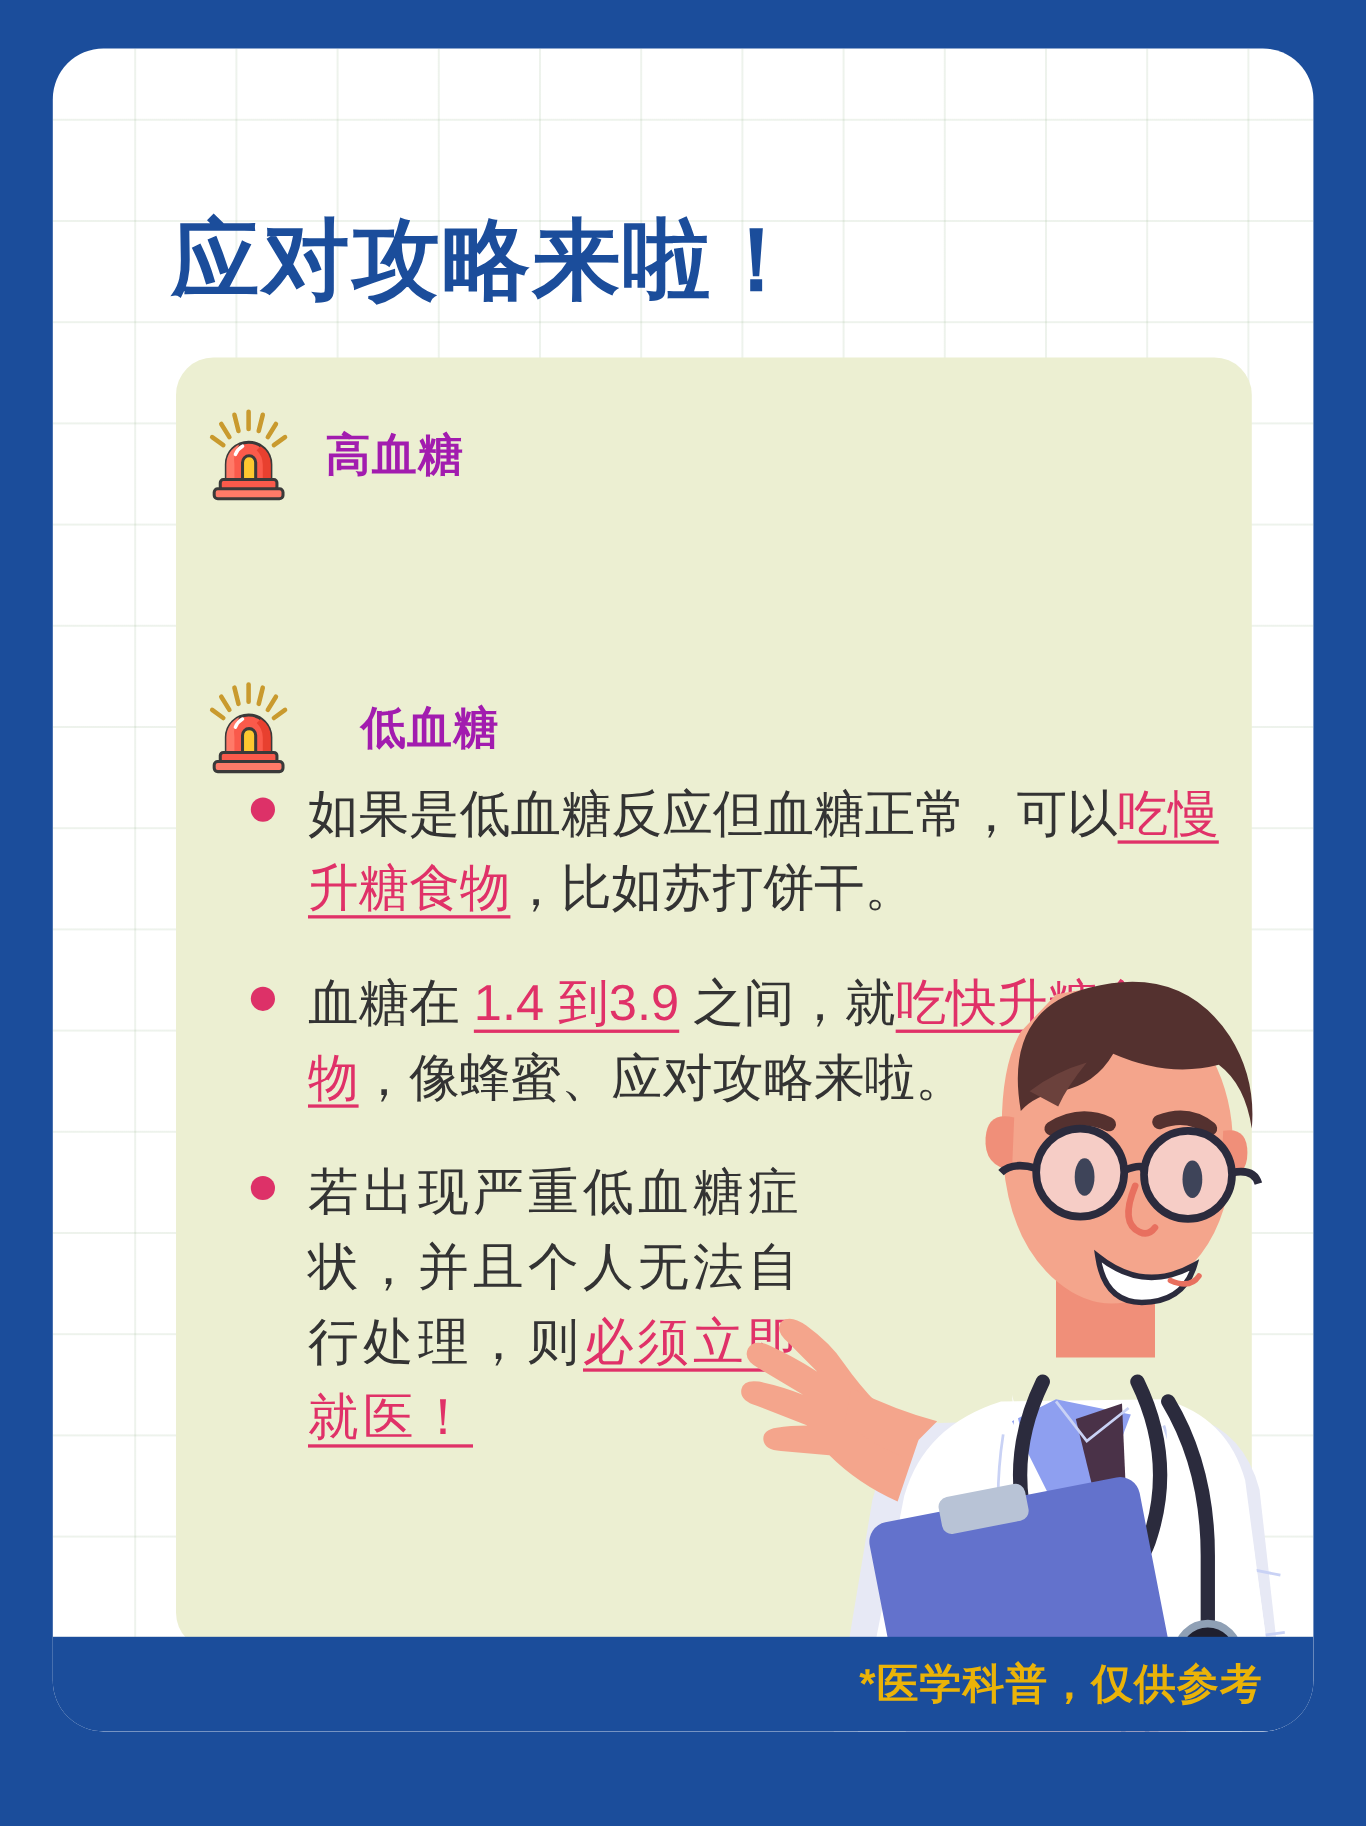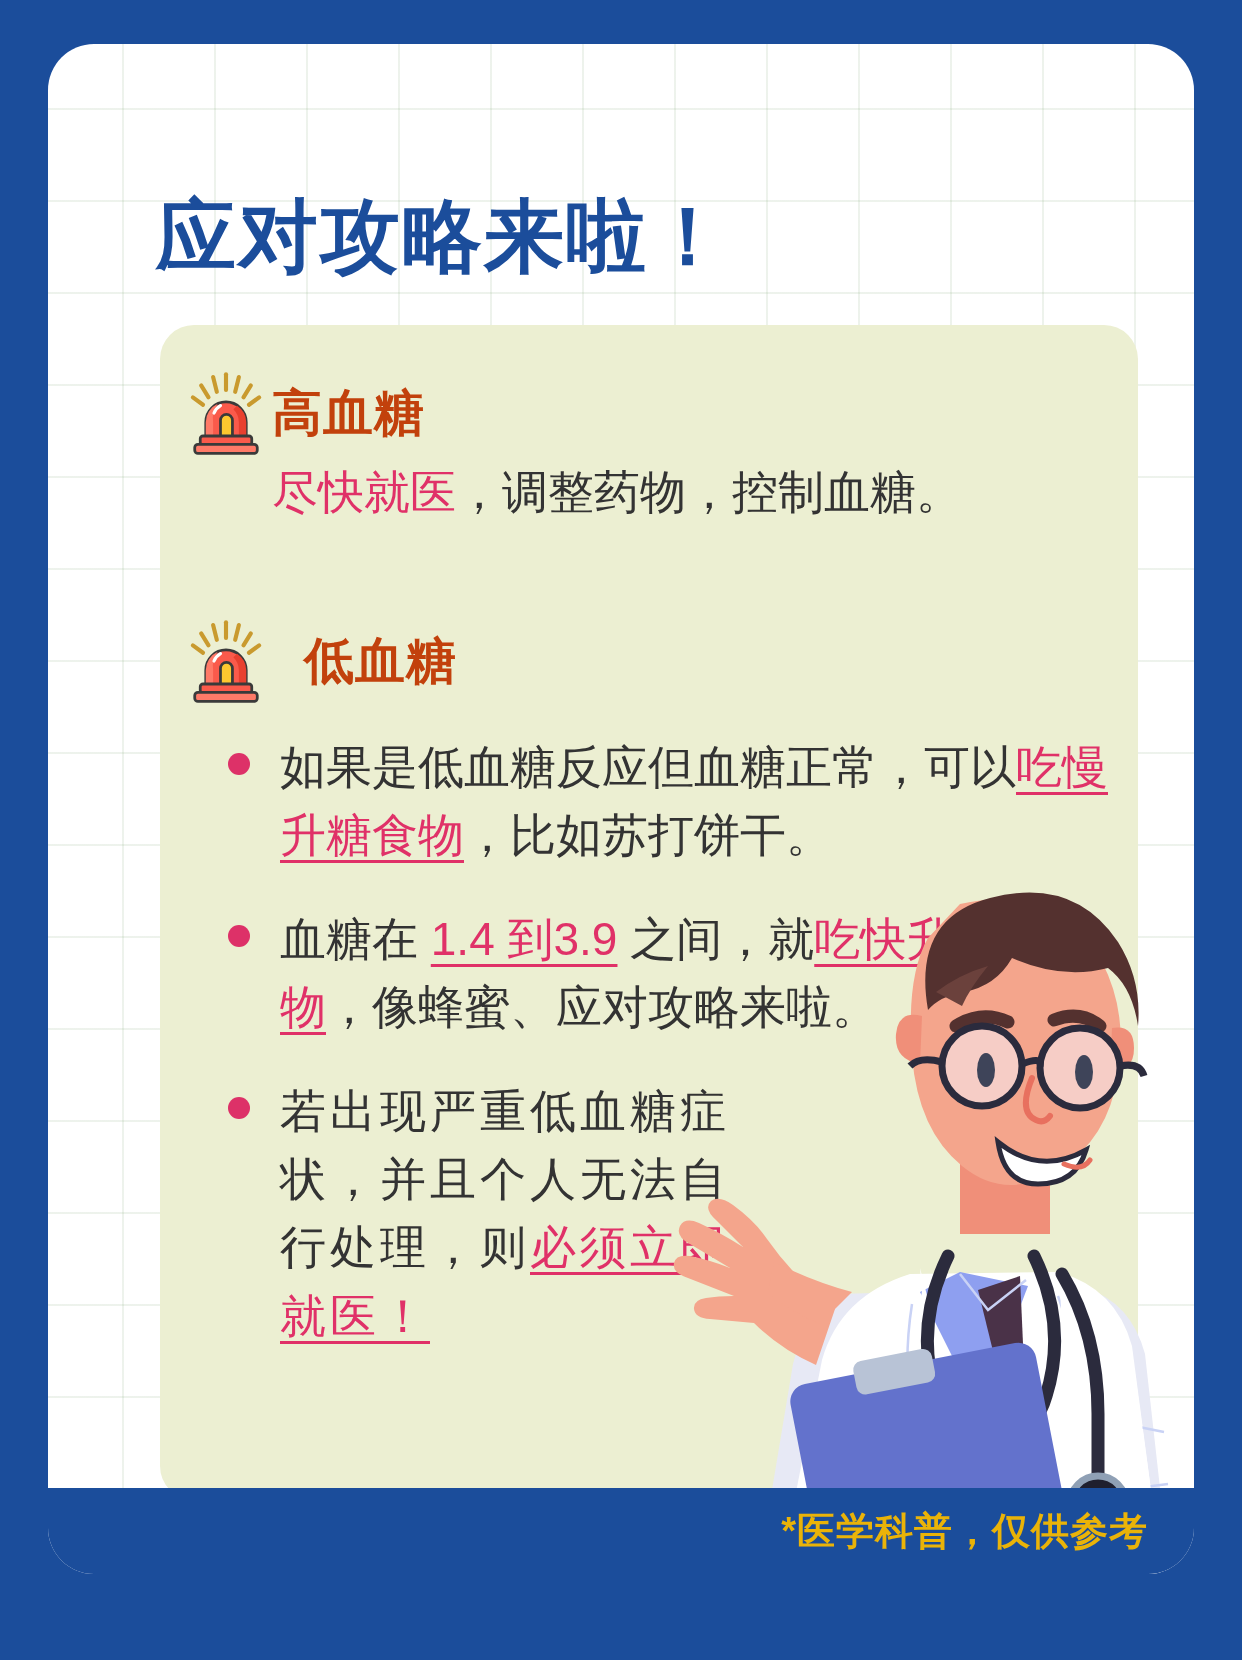--- a/index.html
+++ b/index.html
@@ -58,42 +58,42 @@
   }
 
   
   .sec { position:absolute; display:flex; align-items:center; }
   .sec-1 { left:20px; top:42px; }
   .sec-2 { left:20px; top:290px;gap:32px; }
 
   .siren { width:92px; height:92px; flex:0 0 92px; }
 
   .sec-title {
-    font-size:50px;
+    font-size:41px;
     font-weight:bold;
-    color:#c2410c;
-    margin-left:0;
+    color:#a21caf;
+    margin-left:24px;
     letter-spacing:1px;
     white-space:nowrap;
   }
 
   
   .para {
     position:absolute;
     left:112px; top:135px;
     width:840px;
     font-size:46px;
     line-height:1.42;
     color:#333333;
     letter-spacing:0px;
   }
 
   .bullets {
     position:absolute;
-    left:62px; top:408px;
+    left:62px; top:380px;
     width:900px;
   }
   .bullet {
     position:relative;
     padding-left:58px;
     margin-bottom:36px;
     font-size:46px;
     line-height:1.48;
     color:#333333;
   }
@@ -164,23 +164,20 @@
             <path d="M62 42 a22 22 0 0 1 10 18 V76 h-8 V60 a20 20 0 0 0 -6 -14 Z" fill="#e8402f"></path>
             <path d="M44 76 V58 a6.5 6.5 0 0 1 13 0 V76 Z" fill="#fdc82f" stroke="#3a3a3a" stroke-width="3"></path>
             <path d="M37 50 a16 16 0 0 1 7 -8" stroke="#ffffff" stroke-width="3.5" fill="none" stroke-linecap="round"></path>
             <rect x="22" y="75" width="56" height="10" rx="3" fill="#fa5a4b" stroke="#3a3a3a" stroke-width="3"></rect>
             <rect x="16" y="84" width="68" height="10" rx="3.5" fill="#ff7a68" stroke="#3a3a3a" stroke-width="3"></rect>
           </svg>
         </span>
         <span class="sec-title">高血糖</span>
       </div>
 
-      <div class="para">
-        <span class="hl">尽快就医</span><span>，调整药物，控制血糖。</span>
-      </div>
 
       <div class="sec sec-2">
         <span class="siren">
           <svg viewBox="0 0 100 100" width="92" height="92">
             <g stroke="#c99a2e" stroke-width="4.5" stroke-linecap="round">
               <line x1="50" y1="8" x2="50" y2="25"></line>
               <line x1="36" y1="11" x2="40" y2="27"></line>
               <line x1="64" y1="11" x2="60" y2="27"></line>
               <line x1="23" y1="20" x2="31" y2="33"></line>
               <line x1="77" y1="20" x2="69" y2="33"></line>

